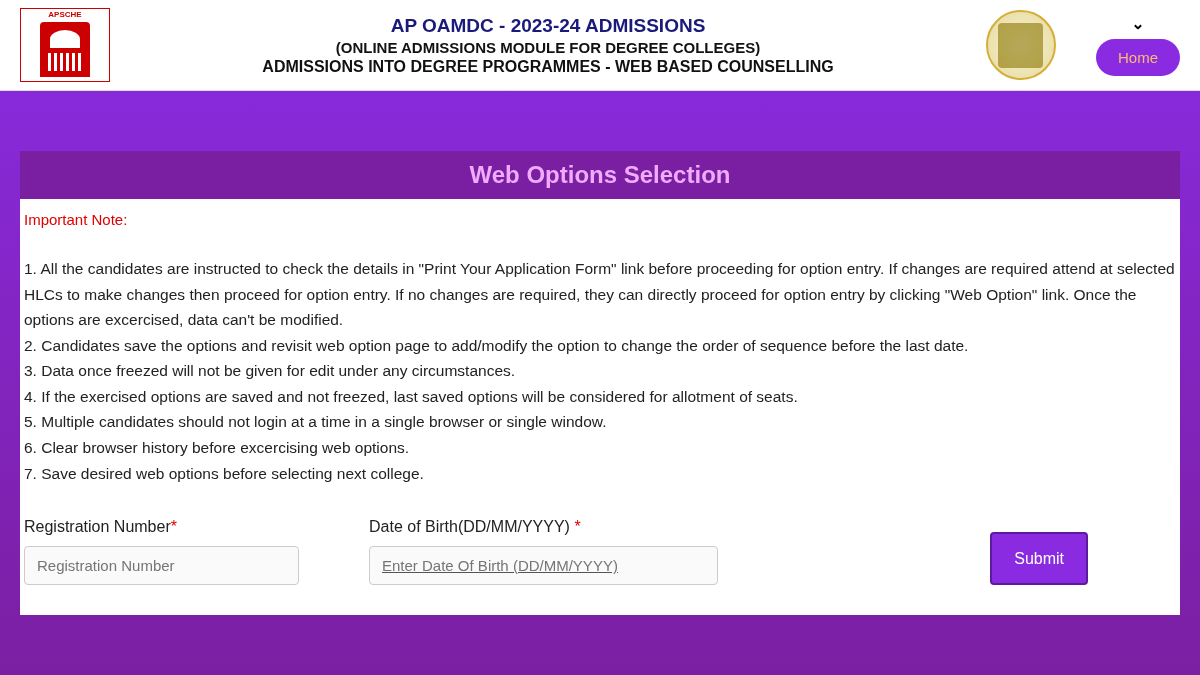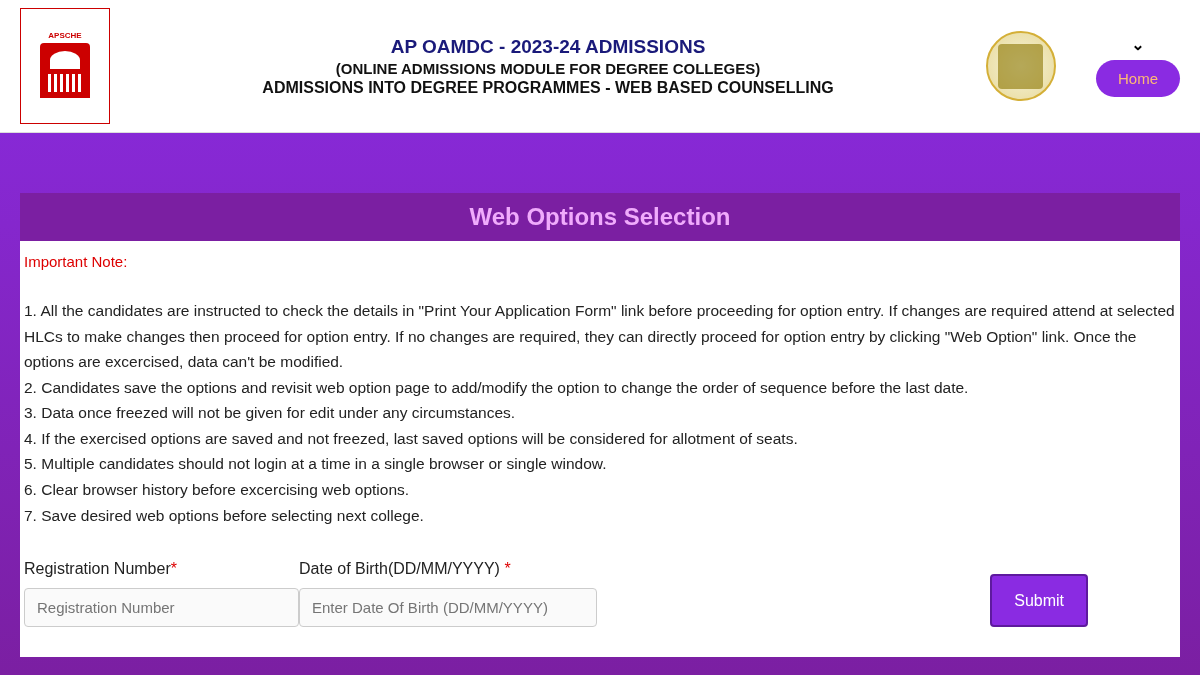--- a/index.html
+++ b/index.html
@@ -13,21 +13,21 @@
     .header {
       background: #fff;
       display: flex;
       align-items: center;
       padding: 8px 20px;
       border-bottom: 1px solid #ddd;
       position: relative;
     }
     .logo-left {
       width: 90px;
-      height: 116px;
+      height: 74px;
       border: 1px solid #c00;
       display: flex;
       flex-direction: column;
       align-items: center;
       justify-content: center;
       background: #fff;
     }
     .logo-left .apsche-text {
       font-size: 8px;
       color: #c00;
@@ -147,20 +147,21 @@
     .notes {
       color: #222;
       font-size: 15.5px;
       line-height: 1.65;
       padding-left: 2px;
       margin-bottom: 32px;
     }
     .form-row {
       display: flex;
       align-items: flex-end;
+      gap: 70px;
       padding-left: 2px;
     }
     .form-group {
       display: flex;
       flex-direction: column;
     }
     .form-label {
       font-size: 16px;
       color: #222;
       margin-bottom: 10px;
@@ -168,21 +169,21 @@
     .req { color: #d00; }
     .form-input {
       border: 1px solid #ccc;
       border-radius: 4px;
       padding: 10px 12px;
       font-size: 15px;
       color: #555;
       background: #fafafa;
     }
     .reg-input { width: 275px; }
-    .dob-input { width: 298px; }
+    .dob-input { width: 349px; text-decoration: underline; }
     .submit-btn {
       background: #8a2be2;
       color: #fff;
       border: 2px solid #5e1a9e;
       padding: 12px 22px;
       font-size: 16px;
       border-radius: 4px;
       cursor: pointer;
       margin-left: auto;
       margin-right: 90px;

